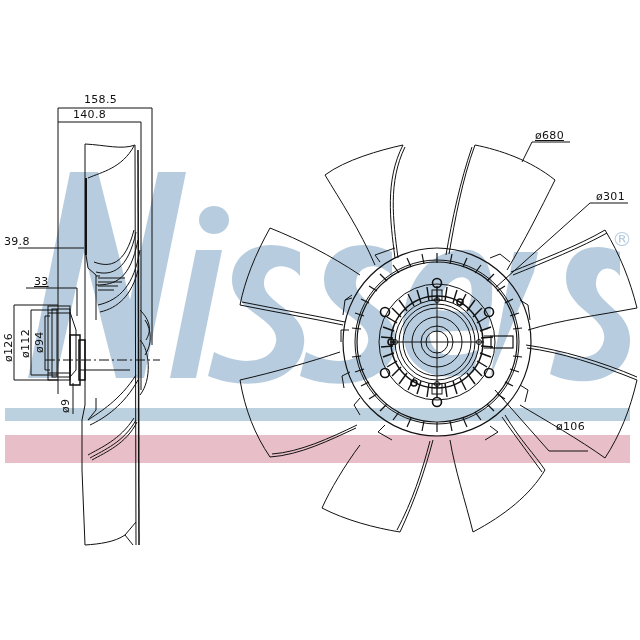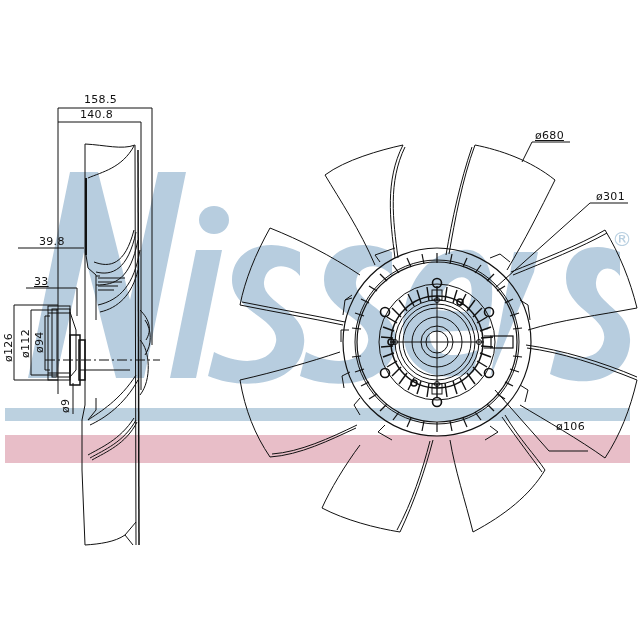--- a/index.html
+++ b/index.html
@@ -269,22 +269,22 @@
       <line x1="484" y1="336" x2="491" y2="336"></line>
       <line x1="484" y1="348" x2="491" y2="348"></line>
 
       <polyline points="522,162 532,142 570,142"></polyline>
       <polyline points="495,288 590,203 628,203"></polyline>
       <polyline points="495,390 549,451 588,451"></polyline>
     </g>
   </svg>
 
   <div class="dim-label" style="left:84px;top:94px;text-align:center;">158.5</div>
-  <div class="dim-label" style="left:80px;top:109px;">140.8</div>
-  <div class="dim-label" style="left:39px;top:236px;">39.8</div>
+  <div class="dim-label" style="left:73px;top:109px;">140.8</div>
+  <div class="dim-label" style="left:4px;top:236px;">39.8</div>
   <div class="dim-label" style="left:34px;top:276px;text-decoration:underline;">33</div>
   <div class="dim-label vert" style="left:3px;top:362px;">ø126</div>
   <div class="dim-label vert" style="left:20px;top:358px;">ø112</div>
   <div class="dim-label vert" style="left:34px;top:353px;">ø94</div>
   <div class="dim-label vert" style="left:60px;top:413px;">ø9</div>
 
   <div class="dim-label" style="left:535px;top:130px;text-decoration:underline;">ø680</div>
   <div class="dim-label" style="left:596px;top:191px;">ø301</div>
   <div class="dim-label" style="left:556px;top:421px;">ø106</div>
 </div>

